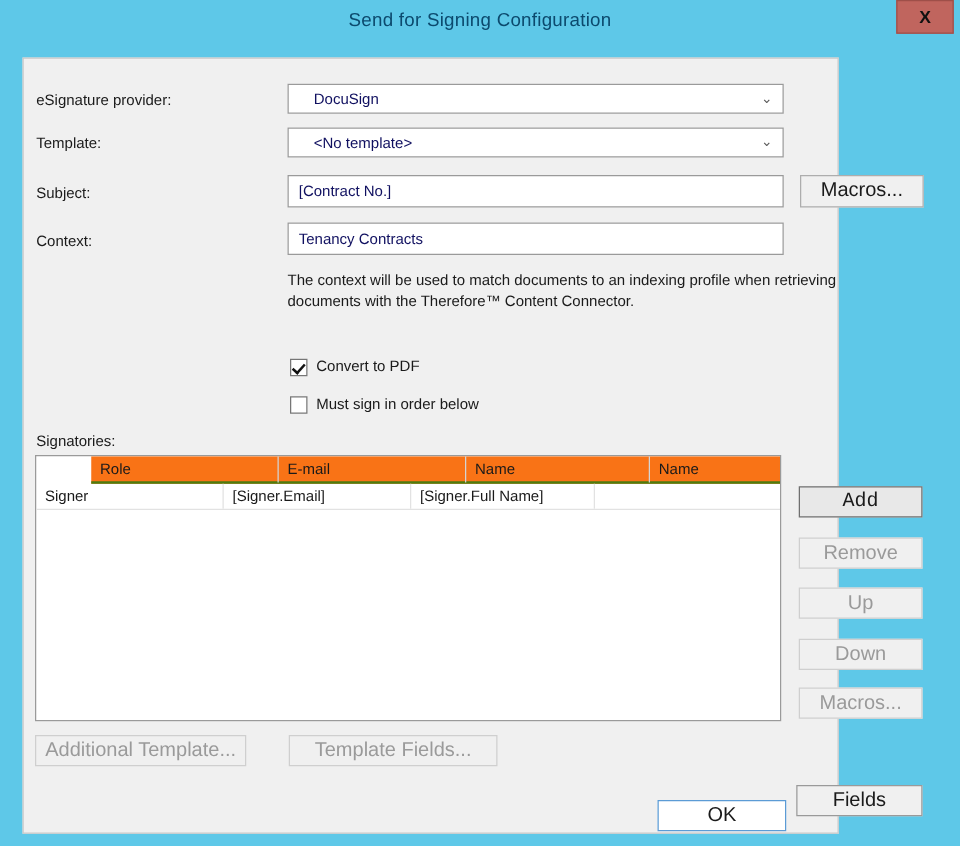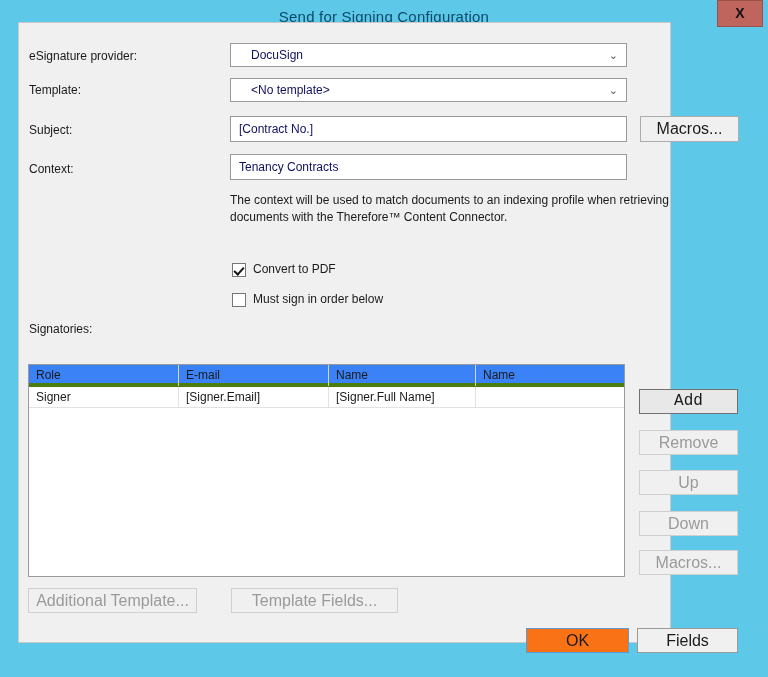--- a/index.html
+++ b/index.html
@@ -51,21 +51,21 @@
     color: #111;
     font-size: 14px;
     font-weight: bold;
     text-align: center;
     line-height: 25px;
     cursor: pointer;
   }
 
   .content {
     position: absolute;
-    left: 18px; top: 22px;
+    left: 18px; top: 46px;
     width: 653px;
     height: 621px;
     background: #f0f0f0;
     border: 1px solid #c8c8c8;
     box-sizing: border-box;
   }
 
   .label {
     position: absolute;
     font-size: 12px;
@@ -125,21 +125,22 @@
     background: #e8e8e8;
   }
   .btn.disabled {
     color: #9a9a9a;
     border: 1px solid #cfcfcf;
     background: #f0f0f0;
     cursor: default;
   }
   .btn.focus-ring {
     border: 1px solid #5b9bd5;
-    background: #f97316;
+    background: #ffffff;
+    margin-top: 12px;
   }
 
   .helptext {
     position: absolute;
     font-size: 12px;
     color: #1a1a1a;
     line-height: 17px;
     width: 470px;
   }
 
@@ -183,23 +184,24 @@
     width: 597px;
     height: 213px;
     background: #ffffff;
     border: 1px solid #9a9a9a;
     box-sizing: border-box;
     overflow: hidden;
   }
   .grid-header {
     position: relative;
     height: 22px;
-    background: #3b82f6;
-    border-bottom: 4px solid #4d7c0f;
-    box-sizing: border-box;
+    background: #f97316;
+    border-bottom: 2px solid #4d7c0f;
+    box-sizing: border-box;
+    margin-left: 44px;
   }
   .hcell {
     position: absolute;
     top: 0;
     height: 21px;
     line-height: 21px;
     font-size: 12px;
     color: #1a1a1a;
     padding-left: 7px;
     box-sizing: border-box;

